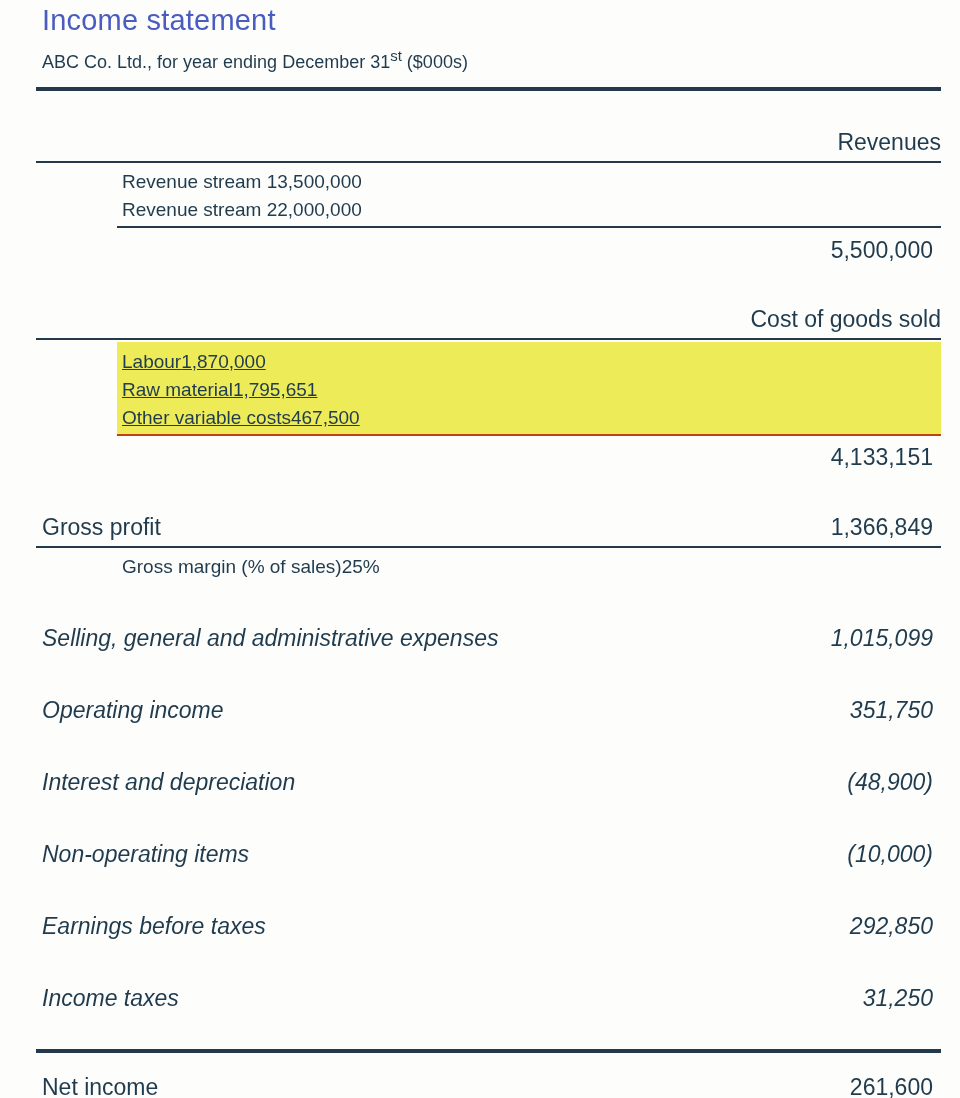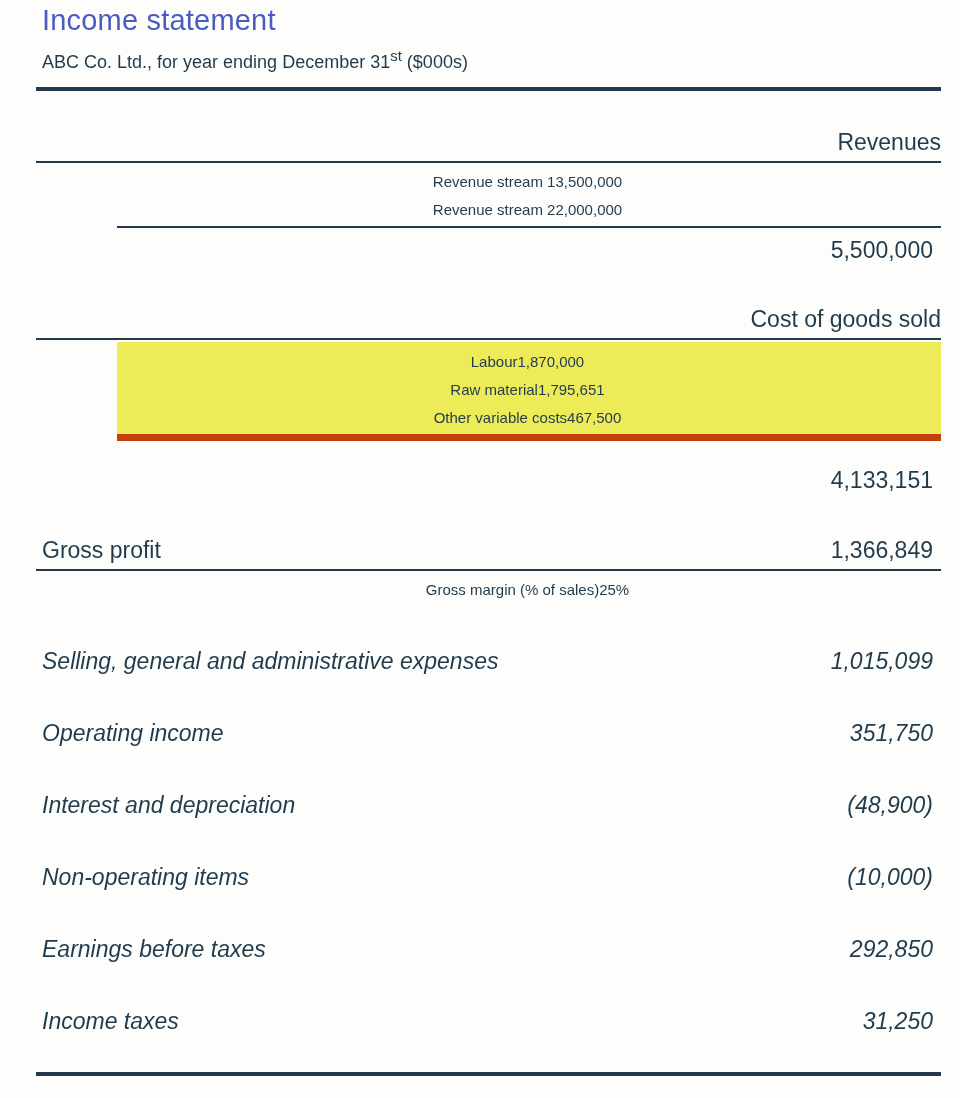--- a/index.html
+++ b/index.html
@@ -47,22 +47,22 @@
   .section-heading {
     margin-top: 36px;
     font-size: 23px;
     line-height: 30px;
     padding-left: 6px;
     text-align: right;
   }
   .section-heading.cogs { margin-top: 39px; }
   .detail-row {
     display: flex;
-    justify-content: center;
-    font-size: 15px;
+    justify-content: flex-start;
+    font-size: 19px;
     line-height: 28px;
   }
   .detail-row .d-label { padding-left: 86px; }
   .detail-row .d-value { padding-right: 8px; }
   .detail-group { margin-top: 5px; }
   .rule-sub {
     margin-top: 2px;
     margin-left: 81px;
     height: 2px;
     background: #243a4c;
@@ -72,25 +72,26 @@
     font-size: 23px;
     line-height: 30px;
     text-align: right;
     padding-right: 8px;
   }
   
   .highlight-block {
     margin-top: 2px;
     margin-left: 81px;
     background: #eeeb58;
-    border-bottom: 7px solid #c2410c;
+    border-bottom: 2px solid #c2410c;
     padding: 6px 0 2px 0;
+    text-decoration: underline;
   }
   .highlight-block .d-label { padding-left: 5px; }
-  .cogs-total { margin-top: 24px; text-align: right; }
+  .cogs-total { margin-top: 6px; text-align: right; }
   
   .major-row {
     display: flex;
     justify-content: space-between;
     font-size: 23px;
     line-height: 30px;
   }
   .major-row .m-label { padding-left: 6px; }
   .major-row .m-value { padding-right: 8px; }
   .gross-profit-row { margin-top: 40px; gap: 40px; }

